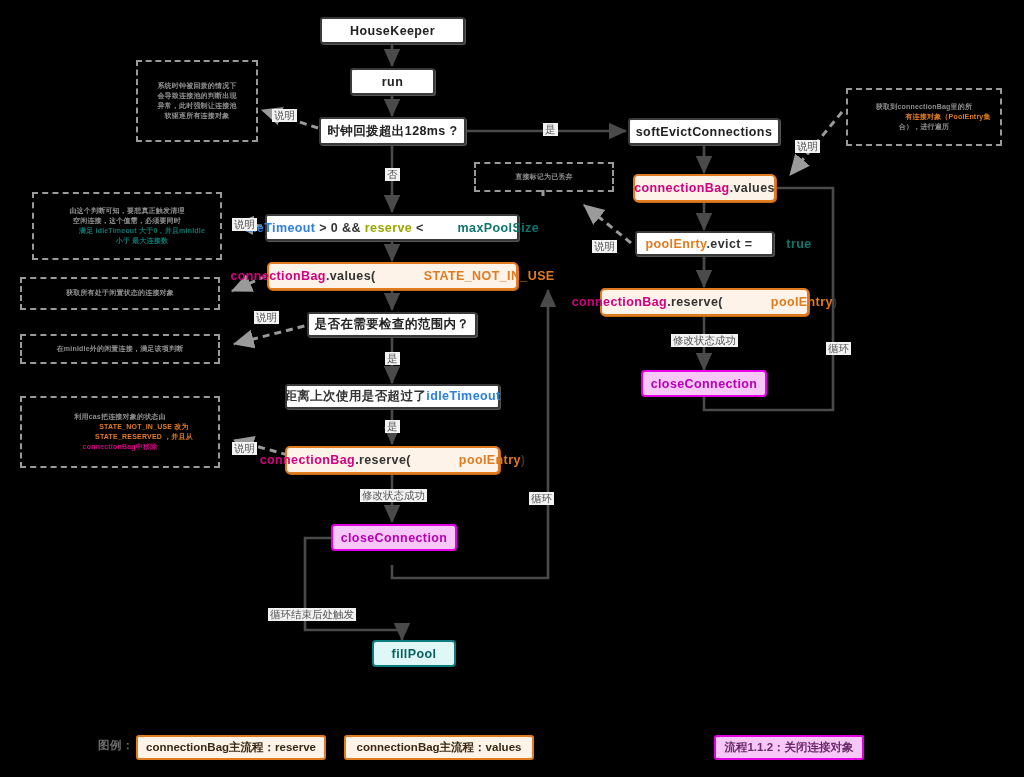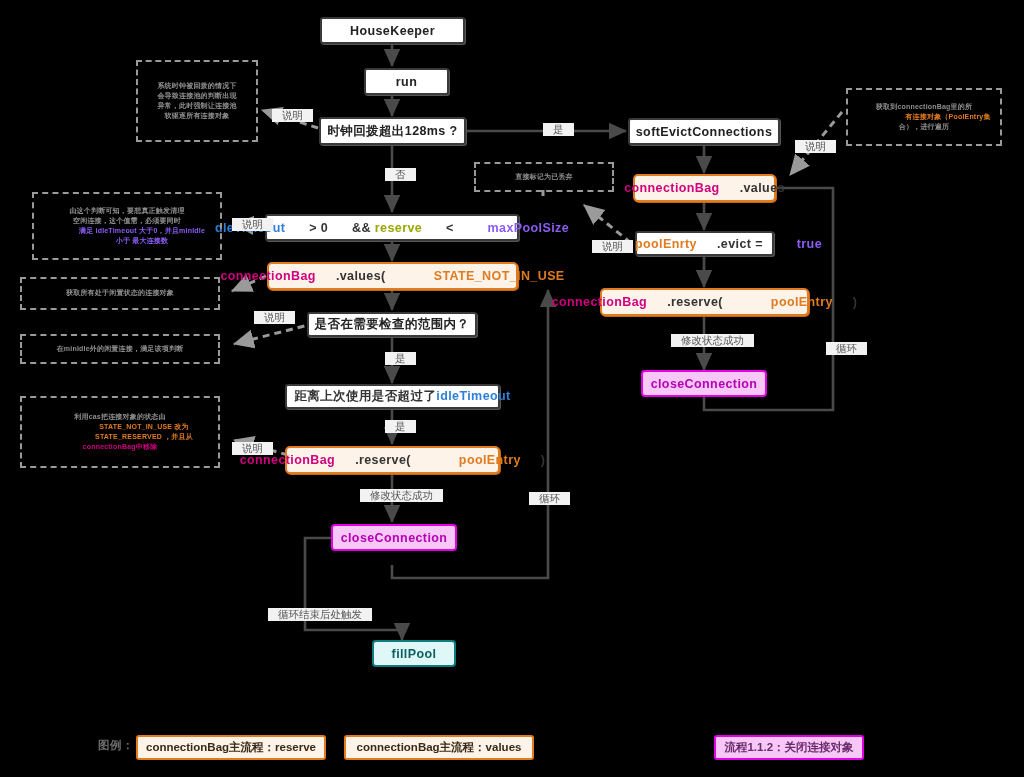--- a/index.html
+++ b/index.html
@@ -45,32 +45,32 @@
     border:2px dashed #9a9a9a;background:transparent;
     color:#8f8f8f;font-size:7px;line-height:1.45;
     display:flex;align-items:center;justify-content:center;text-align:center;
     padding:4px 6px;letter-spacing:.2px;font-weight:bold;
   }
   .note span{display:block;}
 
   
   .elabel{
     position:absolute;background:#f2f2f2;color:#555;
-    font-size:10px;padding:0 10px;white-space:nowrap;line-height:13px;
+    font-size:10px;padding:0 2px;white-space:nowrap;line-height:13px;
     font-weight:normal;
   }
   .elabel.cn{font-size:10.5px;}
 
   
   .c-blue{color:#2f80d8;}
   .c-olive{color:#9aa800;}
-  .c-red{color:#8b5cf6;margin-left:30px;}
+  .c-red{color:#0f766e;margin-left:30px;}
   .c-orange{color:#e07b20;padding-left:48px;}
   .c-mag{color:#d2007f;}
-  .c-dark{color:#333;padding-left:20px;}
+  .c-dark{color:#333;}
   .legend-title{
     position:absolute;left:98px;top:738px;color:#6d6d6d;
     font-size:11.5px;font-weight:bold;letter-spacing:.5px;
   }
   .lg{
     position:absolute;height:25px;box-sizing:border-box;
     display:flex;align-items:center;justify-content:center;
     font-size:11.5px;font-weight:bold;border-radius:3px;white-space:nowrap;
   }
   .lg.o{background:#fdf3e8;border:2.5px solid #e07b20;color:#3a2a16;}
@@ -138,21 +138,21 @@
 
     <g stroke="#9a9a9a" stroke-width="3" fill="none" stroke-dasharray="6 5">
       <path d="M543,190 L543,200"></path>
     </g>
   </svg>
 
   <div class="node plain" style="left:320px;top:17px;width:145px;height:27px;">
     <span>HouseKeeper</span>
   </div>
 
-  <div class="node plain" style="left:364px;top:68px;width:85px;height:27px;">
+  <div class="node plain" style="left:350px;top:68px;width:85px;height:27px;">
     <span>run</span>
   </div>
 
   <div class="node plain" style="left:319px;top:117px;width:147px;height:28px;">
     <span>时钟回拨超出128ms ?</span>
   </div>
 
   <div class="node plain" style="left:628px;top:118px;width:152px;height:27px;">
     <span>softEvictConnections</span>
   </div>

